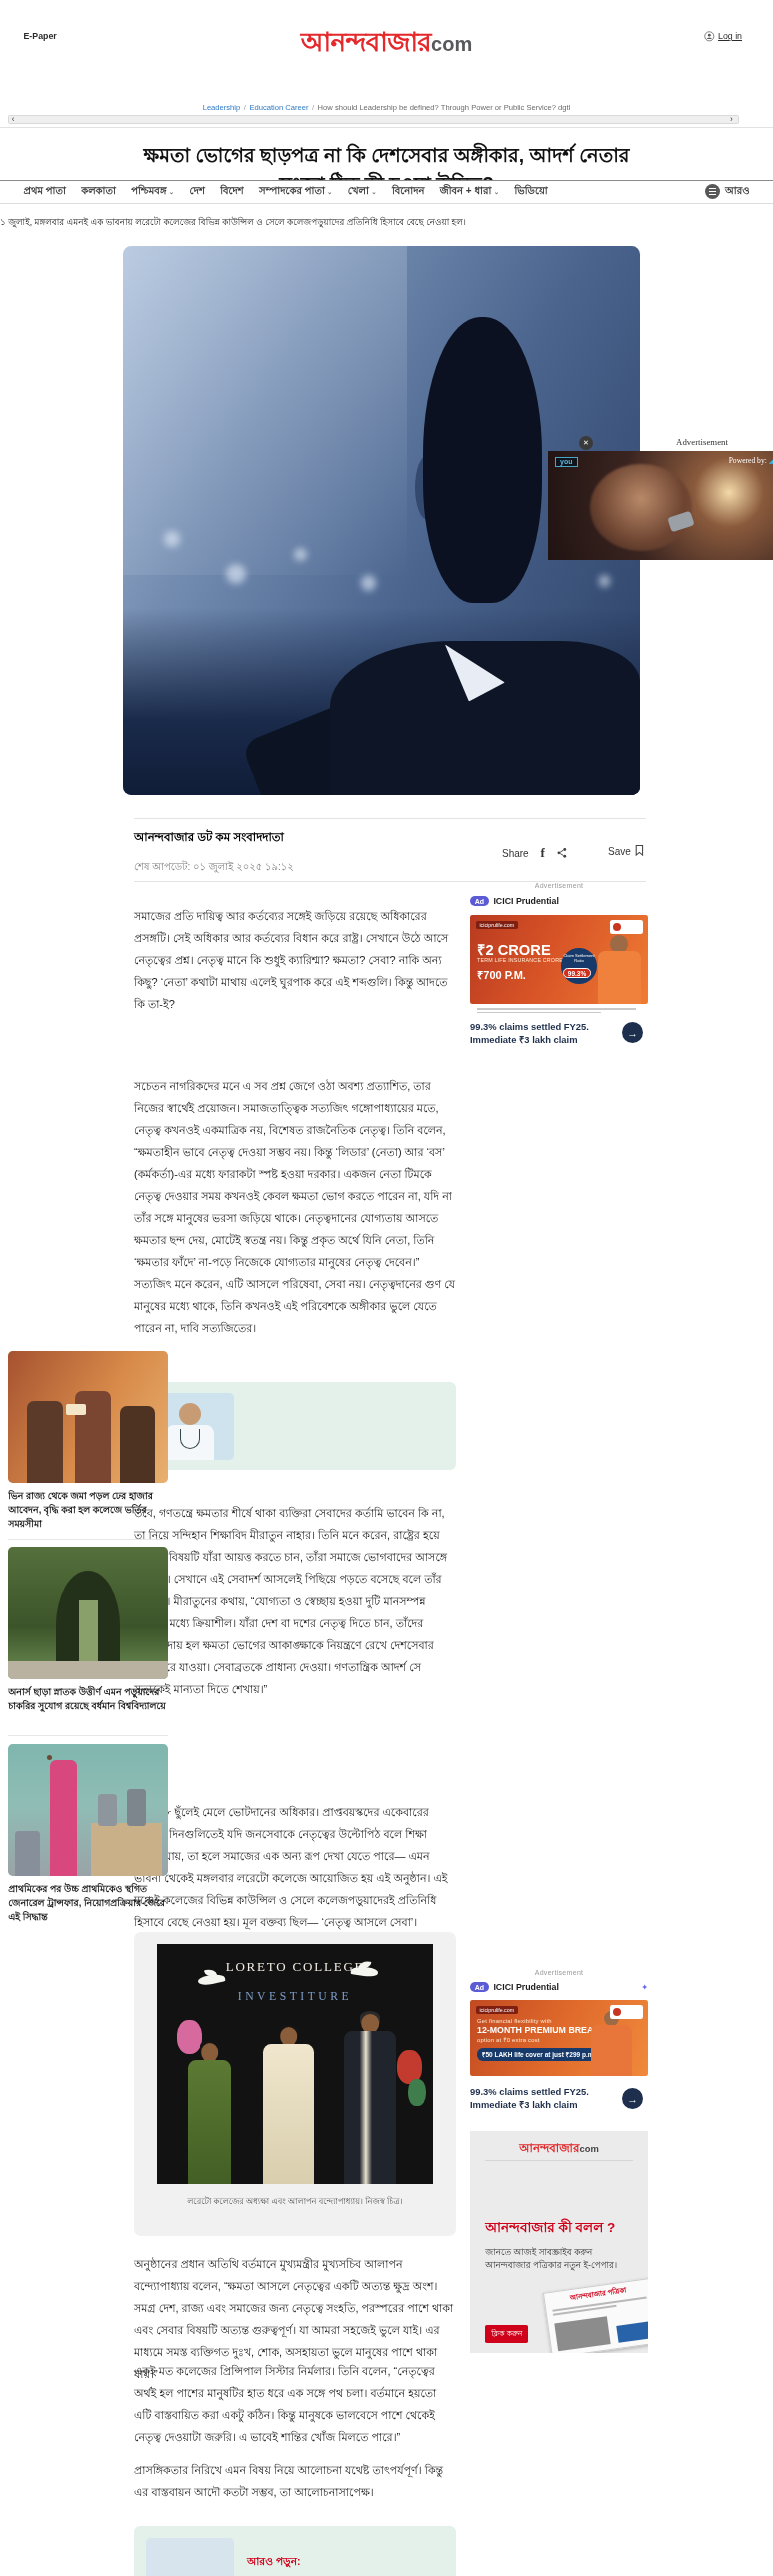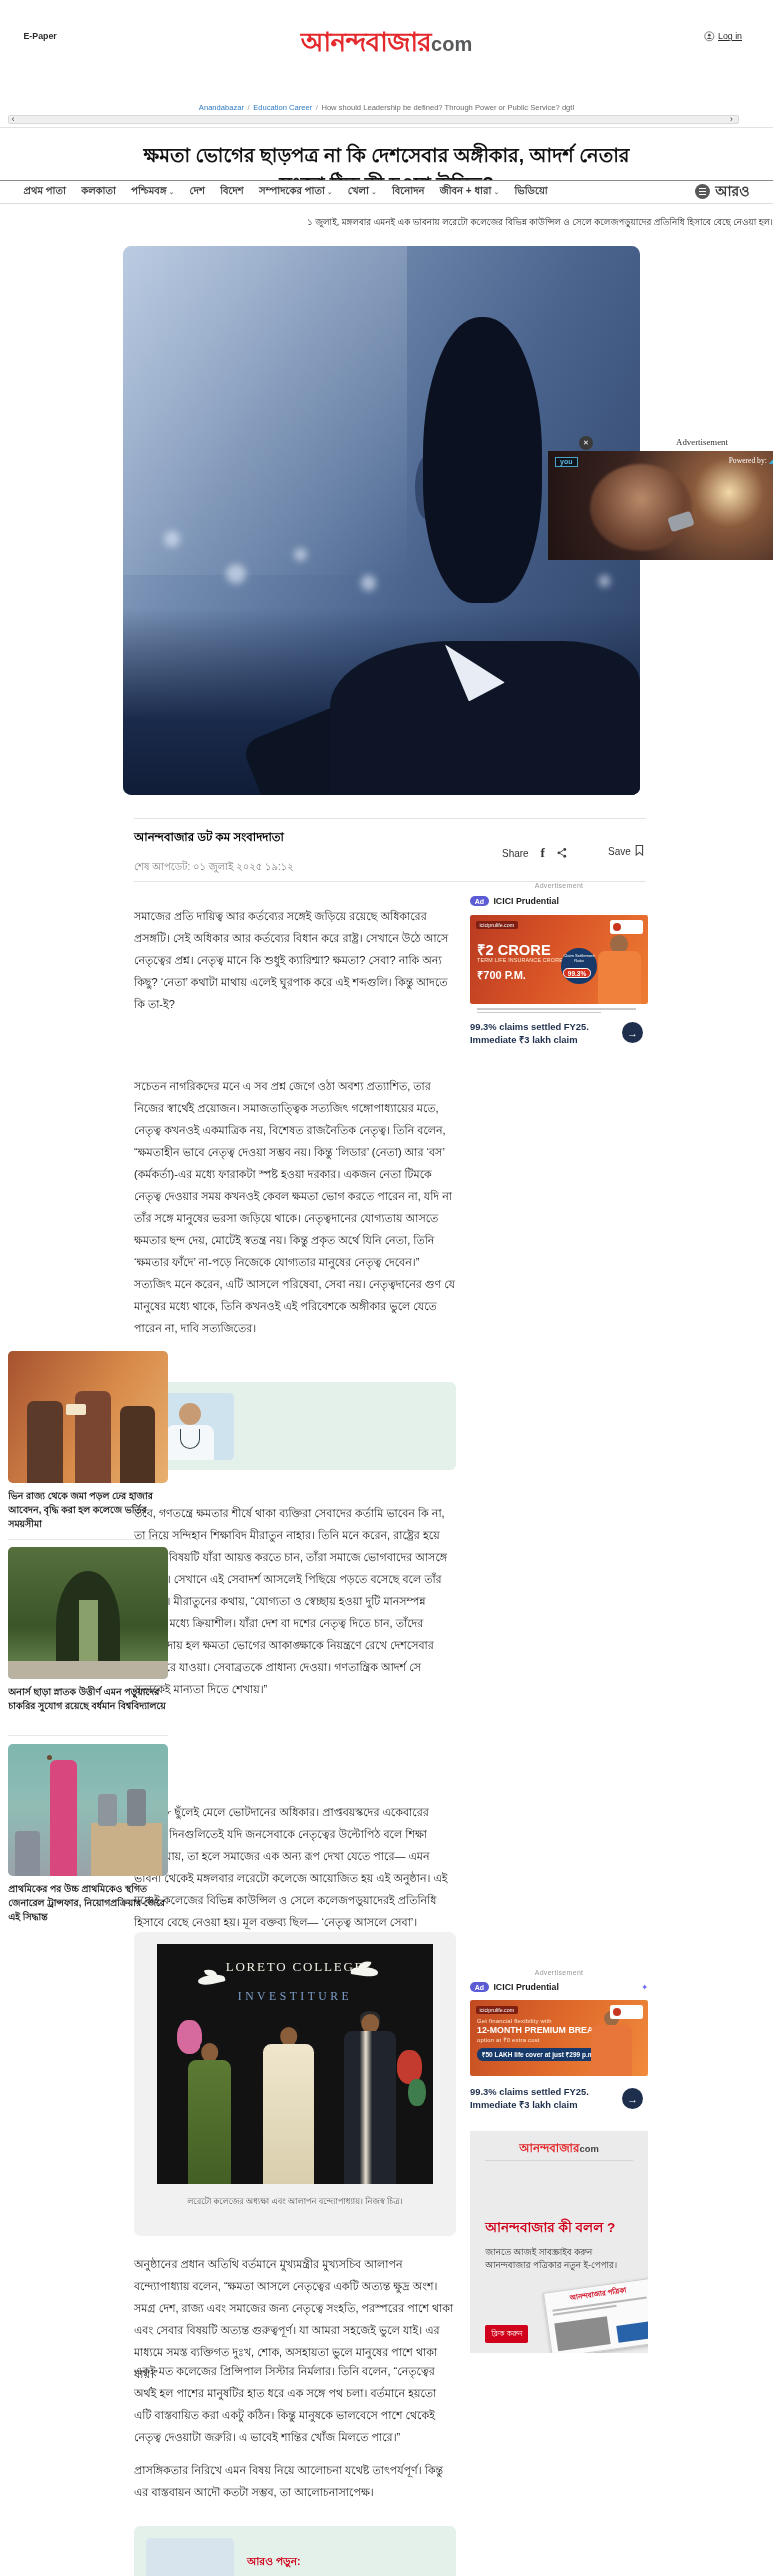--- a/index.html
+++ b/index.html
@@ -30,24 +30,24 @@
   .title-l1 { font-size:19.4px; line-height:29px; font-weight:bold; color:#121212; white-space:nowrap; }
   .title-l2 { font-size:19.4px; line-height:29px; font-weight:bold; color:#121212; white-space:nowrap; }
 
   
   .nav { left:0; top:180px; width:773px; height:23.5px; background:#fff; border-top:0.6px solid #8a8a8a; border-bottom:0.6px solid #dcdcdc; display:flex; align-items:center; padding:0 23.5px; gap:15.3px; }
   .nav-item { font-size:10px; font-weight:bold; color:#3d3d3d; cursor:pointer; white-space:nowrap; display:flex; align-items:center; gap:2.3px; }
   .chev { font-size:6.5px; color:#777; }
   .nav-more { margin-left:auto; display:flex; align-items:center; gap:4.7px; cursor:pointer; }
   .burger { width:15.3px; height:15.3px; border-radius:50%; background:#585858; display:flex; flex-direction:column; justify-content:center; align-items:center; gap:1.8px; }
   .burger i { display:block; width:7px; height:1.2px; background:#fff; }
-  .nav-more span.lbl { font-size:14px; font-weight:bold; color:#3d3d3d; }
-
-  
-  .lede { left:0; right:0; top:215px; text-align:right; font-size:8.8px; color:#222; }
+  .nav-more span.lbl { font-size:10px; font-weight:bold; color:#3d3d3d; }
+
+  
+  .lede { left:0; right:0; top:215px; text-align:left; font-size:8.8px; color:#222; }
 
   
   .hero { left:123px; top:246px; width:517px; height:549px; border-radius:8.2px; overflow:hidden;
           background:linear-gradient(118deg,#a8bcd6 0%,#7license0 0%); background:linear-gradient(118deg,#a9bdd7 0%,#738cb0 28%,#4a648e 58%,#2b3f63 100%); }
   .hero .panel { position:absolute; left:0; top:0; width:55%; height:60%; background:linear-gradient(150deg,rgba(220,230,245,.35),rgba(120,145,185,0)); }
   .hero .band { position:absolute; left:0; bottom:0; width:100%; height:34%; background:linear-gradient(#24365700,#1a2a4a 60%,#101d38); }
   .bokeh { position:absolute; border-radius:50%; background:#dfe9f7; filter:blur(3.5px); opacity:.65; }
   .hero .head { position:absolute; left:58%; top:13%; width:23%; height:52%; background:#0b1120; border-radius:48% 48% 42% 42%; }
   .hero .ear { position:absolute; left:56.5%; top:38%; width:5%; height:12%; background:#35496e; border-radius:50%; }
   .hero .body { position:absolute; left:40%; top:72%; width:60%; height:30%; background:#0d1526; border-radius:40% 25% 0 0; }
@@ -162,21 +162,21 @@
         <svg width="10.6" height="10.6" viewBox="0 0 20 20">
           <circle cx="10" cy="10" r="8.6" fill="none" stroke="#555" stroke-width="1.4"></circle>
           <circle cx="10" cy="8" r="2.6" fill="#555"></circle>
           <path d="M4.8 15.2 a6 6 0 0 1 10.4 0" fill="#555"></path>
         </svg>
       </span>
     <span>Log in</span>
   </div>
 
   <div class="abs crumbs">
-    <a>Anandabazar</a><span class="sep">/</span><a>Education Career</a><span class="sep">/</span><span>How should Leadership be defined? Through Power or Public Service? dgtl</span>
+    <a>Leadership</a><span class="sep">/</span><a>Education Career</a><span class="sep">/</span><span>How should Leadership be defined? Through Power or Public Service? dgtl</span>
   </div>
 
   <div class="abs ticker"></div>
   <div class="abs tick-arrow" style="left:11.7px;">‹</div>
   <div class="abs tick-arrow" style="left:730px;">›</div>
   <div class="abs rule-under-ticker"></div>
 
   <div class="abs title-wrap">
     <div class="title-l1">ক্ষমতা ভোগের ছাড়পত্র না কি দেশসেবার অঙ্গীকার, আদর্শ নেতার</div>
     <div class="title-l2">সংজ্ঞা ঠিক কী হওয়া উচিত?</div>

